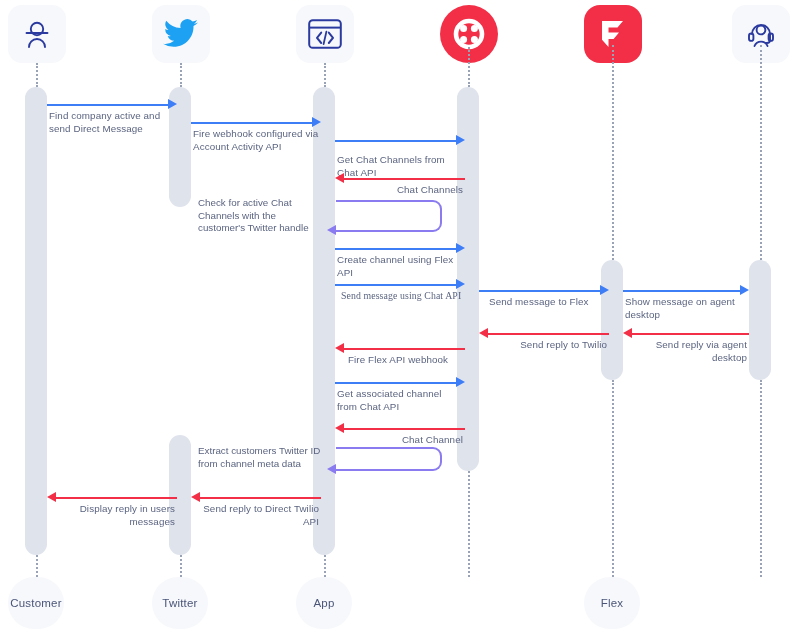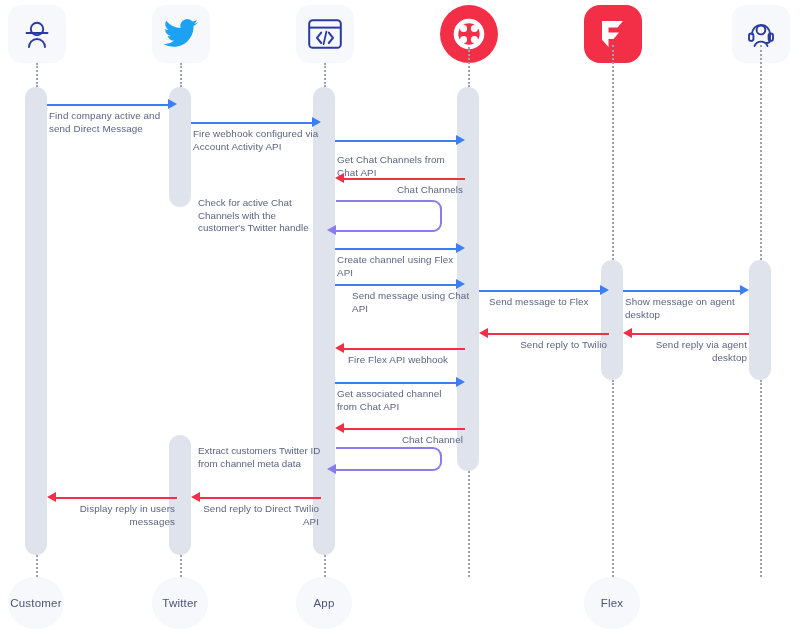--- a/index.html
+++ b/index.html
@@ -236,21 +236,21 @@
 
   <div class="msg" style="left:335px; top:248px; width:130px;">
     <div class="line" style="width:121px;"></div>
     <div class="arrowhead right" style="left:121px;"></div>
     <div class="label" style="left:2px; top:6px; width:126px;">Create channel using Flex API</div>
   </div>
 
   <div class="msg" style="left:335px; top:284px; width:130px;">
     <div class="line" style="width:121px;"></div>
     <div class="arrowhead right" style="left:121px;"></div>
-    <div class="label" style="left:17px; top:6px; width:126px;">Send message using Chat API</div>
+    <div class="label" style="left:6px; top:6px; width:126px;font-family:Liberation Serif, serif;">Send message using Chat API</div>
   </div>
 
   <div class="msg" style="left:479px; top:290px; width:130px;">
     <div class="line" style="width:121px;"></div>
     <div class="arrowhead right" style="left:121px;"></div>
     <div class="label" style="left:2px; top:6px; width:126px;margin-left:8px;">Send message to Flex</div>
   </div>
 
   <div class="msg" style="left:623px; top:290px; width:130px;">
     <div class="line" style="width:117px;"></div>

